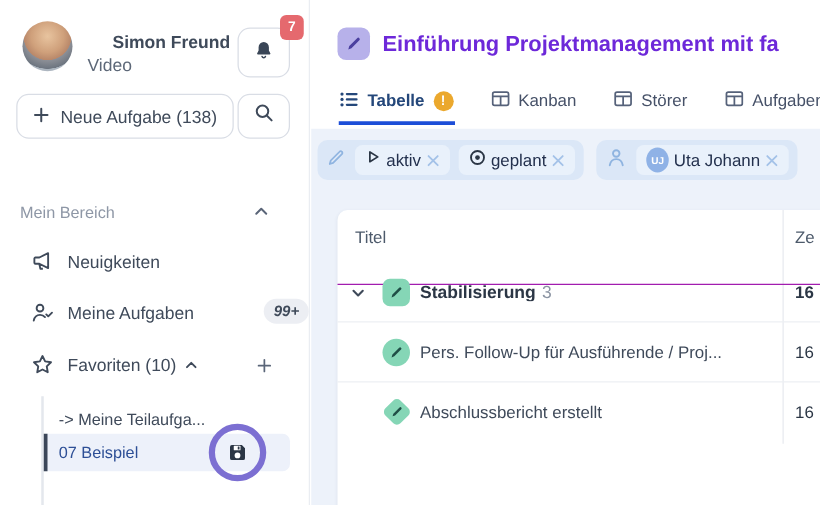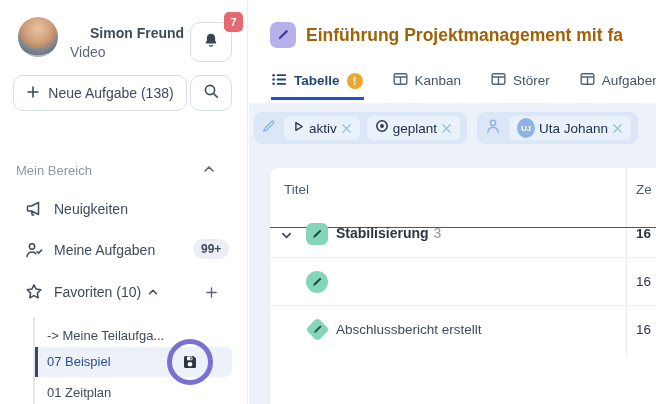--- a/index.html
+++ b/index.html
@@ -18,37 +18,37 @@
   .newtask-btn { position:absolute; left:13px; top:75px; width:174px; height:36px; border:1px solid #d9dde5; border-radius:10px; background:#fff; display:flex; align-items:center; justify-content:center; gap:8px; font-size:14px; color:#3f4a5a; cursor:pointer; }
   .search-btn { position:absolute; left:190px; top:75px; width:42px; height:36px; border:1px solid #d9dde5; border-radius:10px; background:#fff; display:flex; align-items:center; justify-content:center; cursor:pointer; }
 
   .section-row { position:absolute; left:16px; top:161px; width:208px; height:18px; }
   .section-label { font-size:13px; color:#8e97a6; }
   .section-chevron { position:absolute; right:8px; top:1px; }
 
   .nav-item { position:absolute; left:0; width:232px; height:28px; cursor:pointer; }
   .nav-item .nicon { position:absolute; left:24px; top:3px; }
   .nav-item .nlabel { position:absolute; left:54px; top:5px; font-size:14px; color:#3f4a5a; white-space:nowrap; }
-  .count-badge { position:absolute; left:193px; top:2px; background:#eceef3; border-radius:10px; padding:3px 8px; font-size:12px; font-weight:600; color:#3f4a5a; }
+  .count-badge { position:absolute; left:211px; top:2px; background:#eceef3; border-radius:10px; padding:3px 8px; font-size:12px; font-weight:600; color:#3f4a5a;font-style:italic; }
   .plus-btn { position:absolute; left:200px; top:2px; width:22px; height:22px; display:flex; align-items:center; justify-content:center; cursor:pointer; }
   .inline-chevron { display:inline-block; vertical-align:-1px; margin-left:6px; }
 
   .tree-line { position:absolute; left:33px; top:317px; width:2px; height:87px; background:#e4e7ed; }
   .fav-item { position:absolute; left:35px; width:197px; height:22px; font-size:13px; color:#3f4a5a; cursor:pointer; white-space:nowrap; }
   .fav-item .flabel { position:absolute; left:12px; top:3px; }
   .fav-selected { position:absolute; left:35px; top:347px; width:197px; height:30px; background:#edf1fa; border-radius:0 6px 6px 0; cursor:pointer; }
   .fav-selected .bar { position:absolute; left:0; top:0; width:3px; height:30px; background:#3c4759; }
   .fav-selected .flabel { position:absolute; left:12px; top:7px; font-size:13px; color:#2d4f96; }
   .save-wrap { position:absolute; left:147px; top:7px; width:16px; height:16px; cursor:pointer; }
   .anno-ring { position:absolute; left:167px; top:339px; width:46px; height:46px; border:5px solid #7c6fd2; border-radius:50%; z-index:5; pointer-events:none; }
 
   
   .main { position:absolute; left:249px; top:0; width:407px; height:404px; background:#fff; }
   .title-icon { position:absolute; left:21px; top:22px; width:26px; height:26px; border-radius:7px; background:#b7b1ea; display:flex; align-items:center; justify-content:center; }
-  .page-title { position:absolute; left:57px; top:25px; width:350px; font-size:17.5px; font-weight:700; color:#a16207; white-space:nowrap; overflow:hidden; }
+  .page-title { position:absolute; left:57px; top:25px; width:350px; font-size:17.5px; font-weight:700; color:#6d28d9; white-space:nowrap; overflow:hidden; }
 
   .tabs { position:absolute; left:22px; top:66px; display:flex; gap:28px; }
   .tab { display:flex; align-items:center; gap:7px; padding:6px 1px 11px 1px; font-size:13.5px; color:#465168; cursor:pointer; white-space:nowrap; }
   .tab.active { color:#24477a; font-weight:700; border-bottom:3px solid #1d4ed8; padding-bottom:8px; }
   .warn-badge { width:16px; height:16px; border-radius:50%; background:#eba82d; color:#fff; font-size:11px; font-weight:700; display:flex; align-items:center; justify-content:center; }
 
   .filter-area { position:absolute; left:0; top:103px; width:407px; height:301px; background:#edf2fa; }
   .chips-row { position:absolute; left:5px; top:9px; display:flex; gap:10px; }
   .chip-group { display:flex; align-items:center; gap:7px; background:#dbe7f7; border-radius:8px; padding:4px 7px; height:32px; }
   .chip { display:flex; align-items:center; gap:4px; background:#e9f1fb; border-radius:6px; padding:3px 8px; height:24px; cursor:pointer; }
@@ -173,23 +173,20 @@
         <svg width="16" height="16" viewBox="0 0 16 16">
             <path fill="#2b3645" d="M2 3.5A1.5 1.5 0 0 1 3.5 2h8L14 4.5v8a1.5 1.5 0 0 1-1.5 1.5h-9A1.5 1.5 0 0 1 2 12.5z"></path>
             <rect x="5" y="2.6" width="5.4" height="3.6" rx="0.5" fill="#fff"></rect>
             <rect x="8.2" y="3.2" width="1.4" height="2.4" rx="0.4" fill="#2b3645"></rect>
             <circle cx="8" cy="10.3" r="2.3" fill="#fff"></circle>
           </svg>
       </span>
     </div>
     <div class="anno-ring"></div>
 
-    <div class="fav-item" style="top:382px;">
-      <span class="flabel">01 Zeitplan</span>
-    </div>
   </div>
 
   <div class="main">
 
     <div class="title-icon">
       <svg width="14" height="14" viewBox="0 0 16 16">
           <path fill="#4a3f9f" d="M3 13.2l.9-3.1 7.2-7.2a1.4 1.4 0 0 1 2 0 1.4 1.4 0 0 1 0 2L5.9 12.1 3 13.2z"></path>
         </svg>
     </div>
     <div class="page-title">Einführung Projektmanagement mit fa</div>
@@ -319,20 +316,21 @@
           <span class="row-title bold"><span>Stabilisierung</span><span class="row-count">3</span></span>
           <span class="row-val bold">16</span>
         </div>
 
         <div class="trow b2">
           <span class="type-icon type-task">
             <svg width="12" height="12" viewBox="0 0 16 16">
                 <path fill="#1f4e46" d="M3 13.2l.9-3.1 7.2-7.2a1.4 1.4 0 0 1 2 0 1.4 1.4 0 0 1 0 2L5.9 12.1 3 13.2z"></path>
               </svg>
           </span>
+          <span class="row-title">Pers. Follow-Up für Ausführende / Proj...</span>
           <span class="row-val">16</span>
         </div>
 
         <div class="trow b3">
           <span class="type-icon type-milestone">
             <svg width="11" height="11" viewBox="0 0 16 16">
                 <path fill="#1f4e46" d="M3 13.2l.9-3.1 7.2-7.2a1.4 1.4 0 0 1 2 0 1.4 1.4 0 0 1 0 2L5.9 12.1 3 13.2z"></path>
               </svg>
           </span>
           <span class="row-title">Abschlussbericht erstellt</span>

